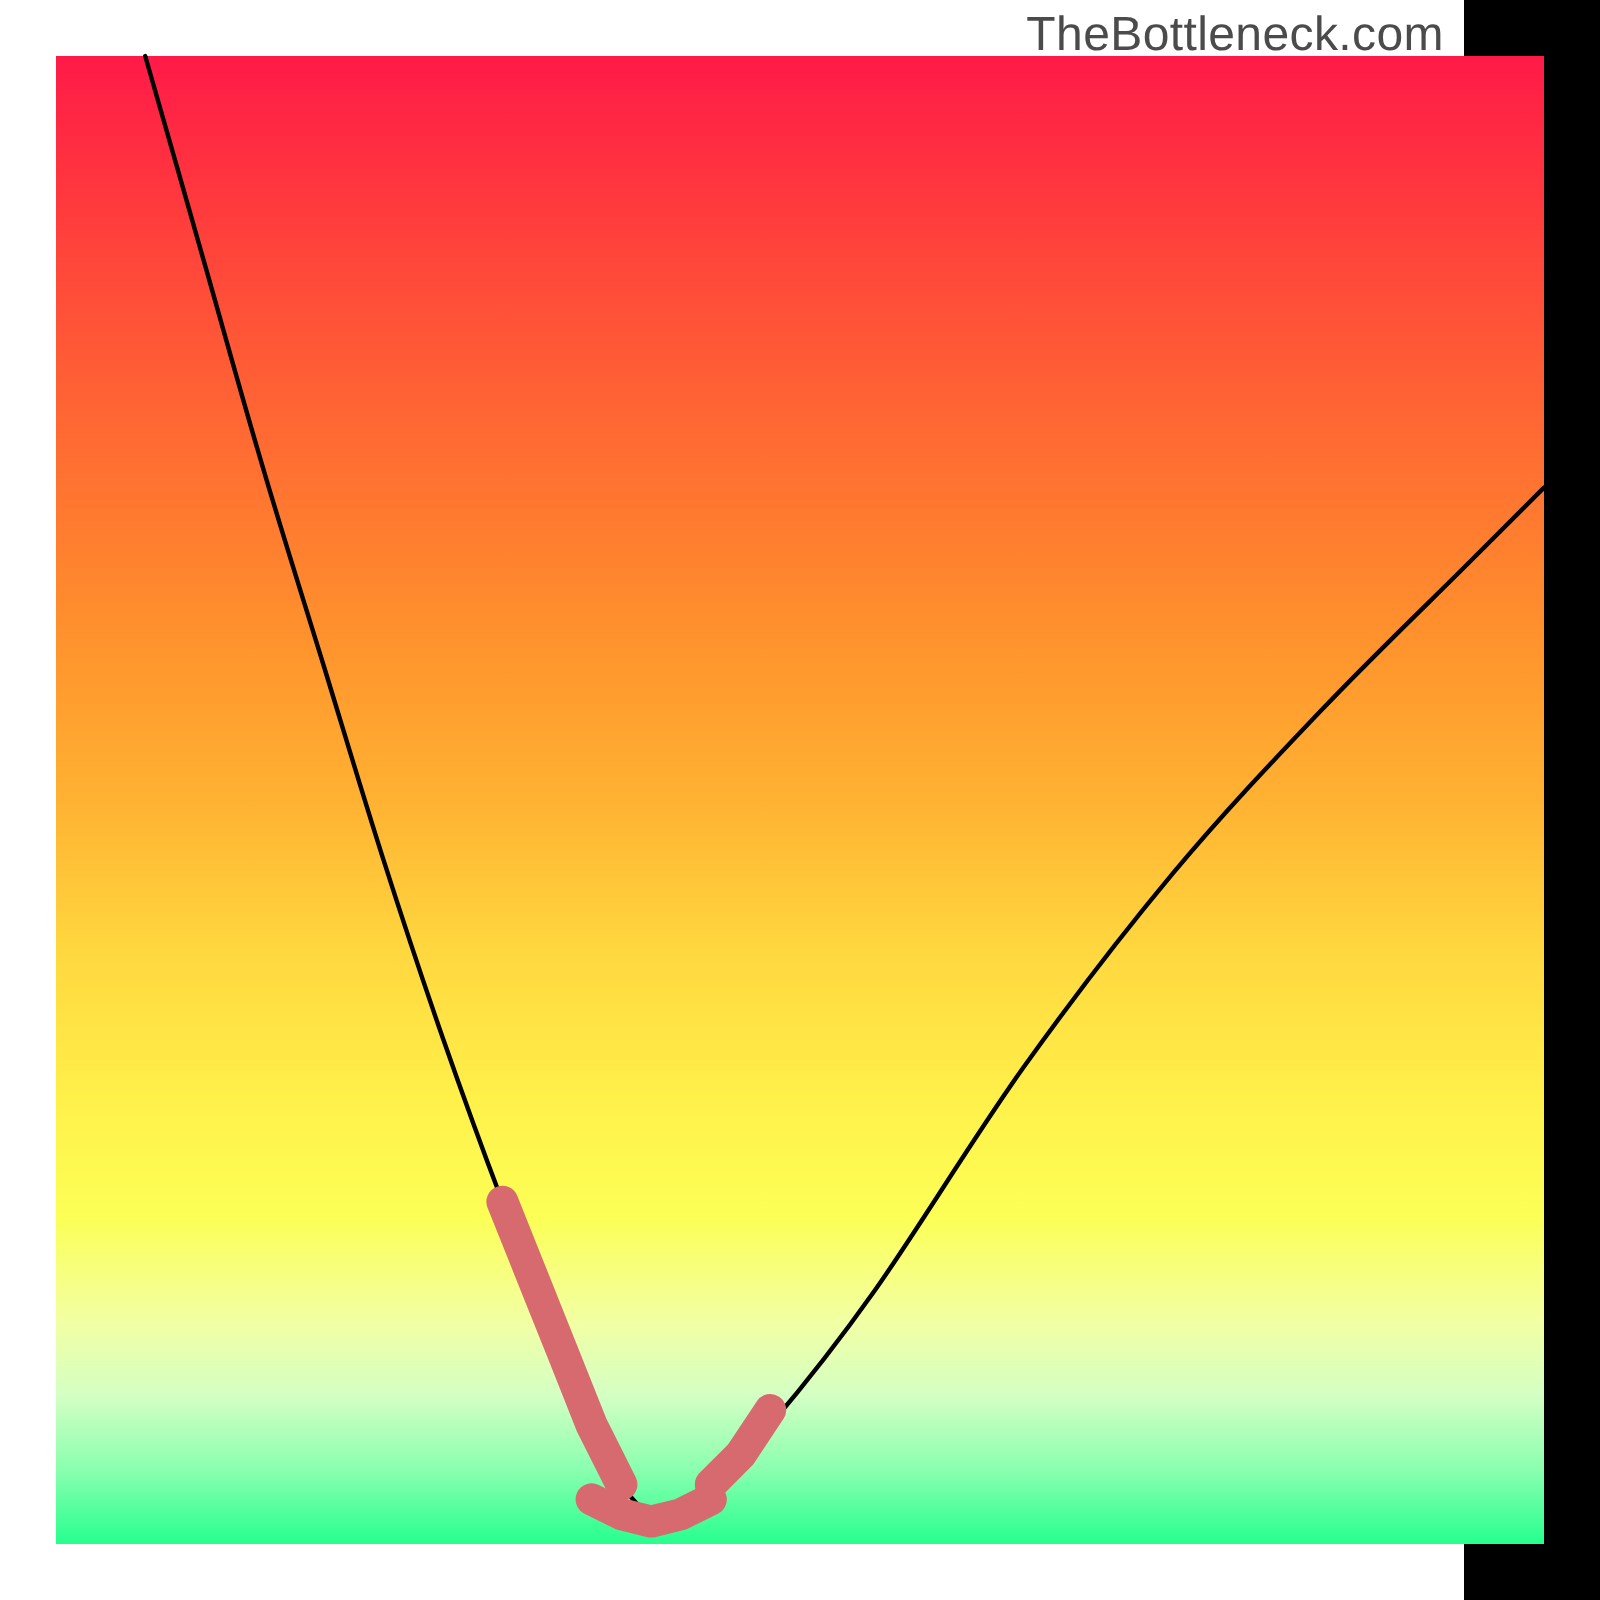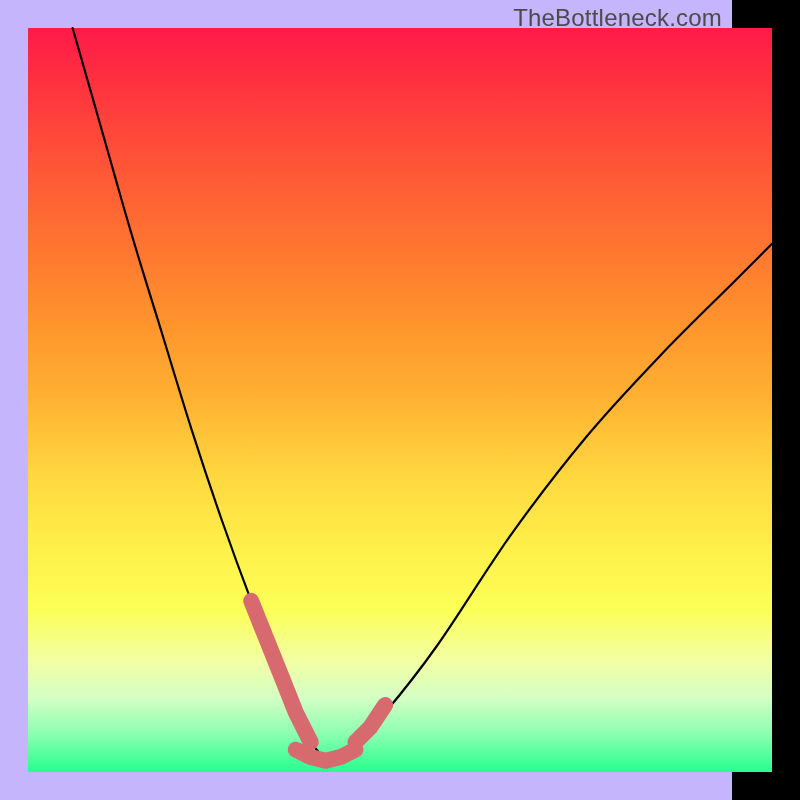--- a/index.html
+++ b/index.html
@@ -10,21 +10,21 @@
     background: #000;
     overflow: hidden;
     font-family: Arial, Helvetica, sans-serif;
   }
   .frame {
     position: absolute;
     top: 0;
     left: 0;
     width: 732px;
     height: 800px;
-    background: #c4b5fd;
+    background: #ffffff;
   }
   .plot {
     position: absolute;
     top: 28px;
     left: 28px;
     width: 744px;
     height: 744px;
     background: linear-gradient(to bottom,
       #ff1a48 0%,
       #ff3a3d 10%,

